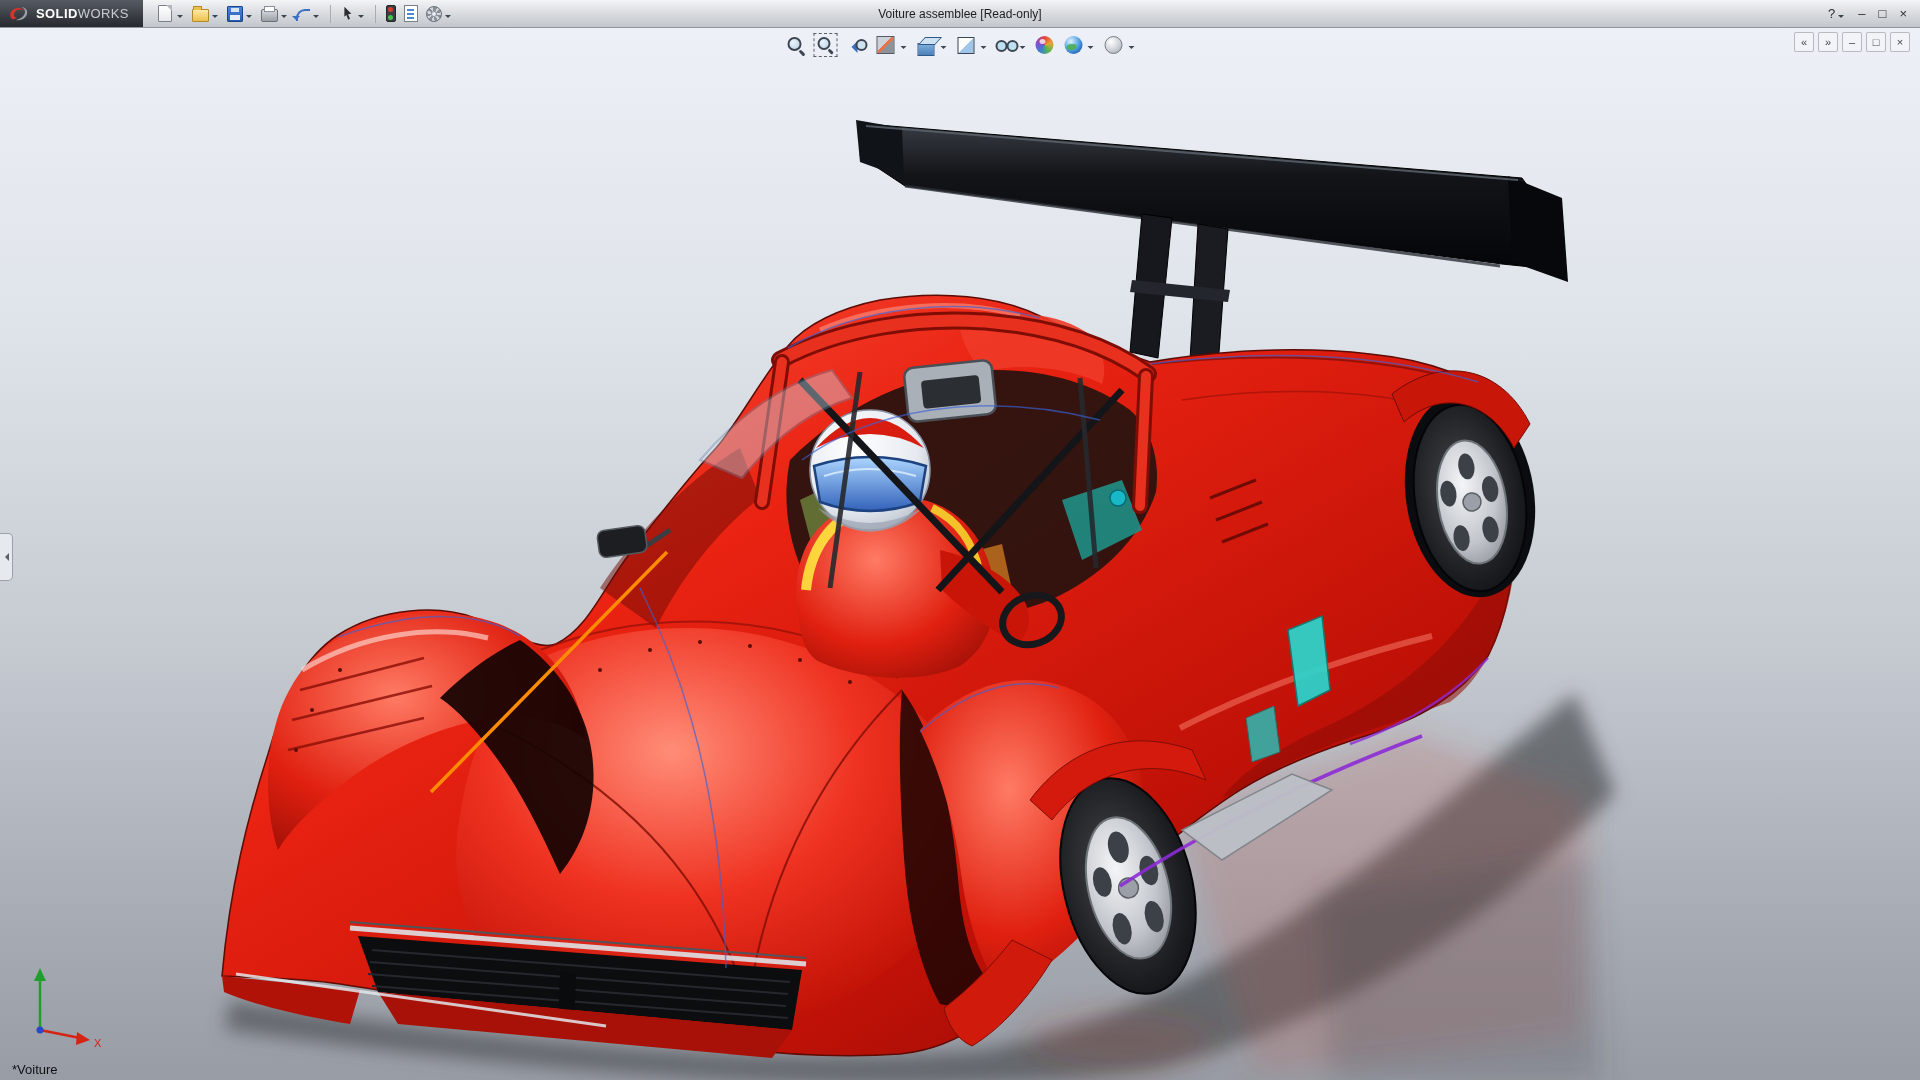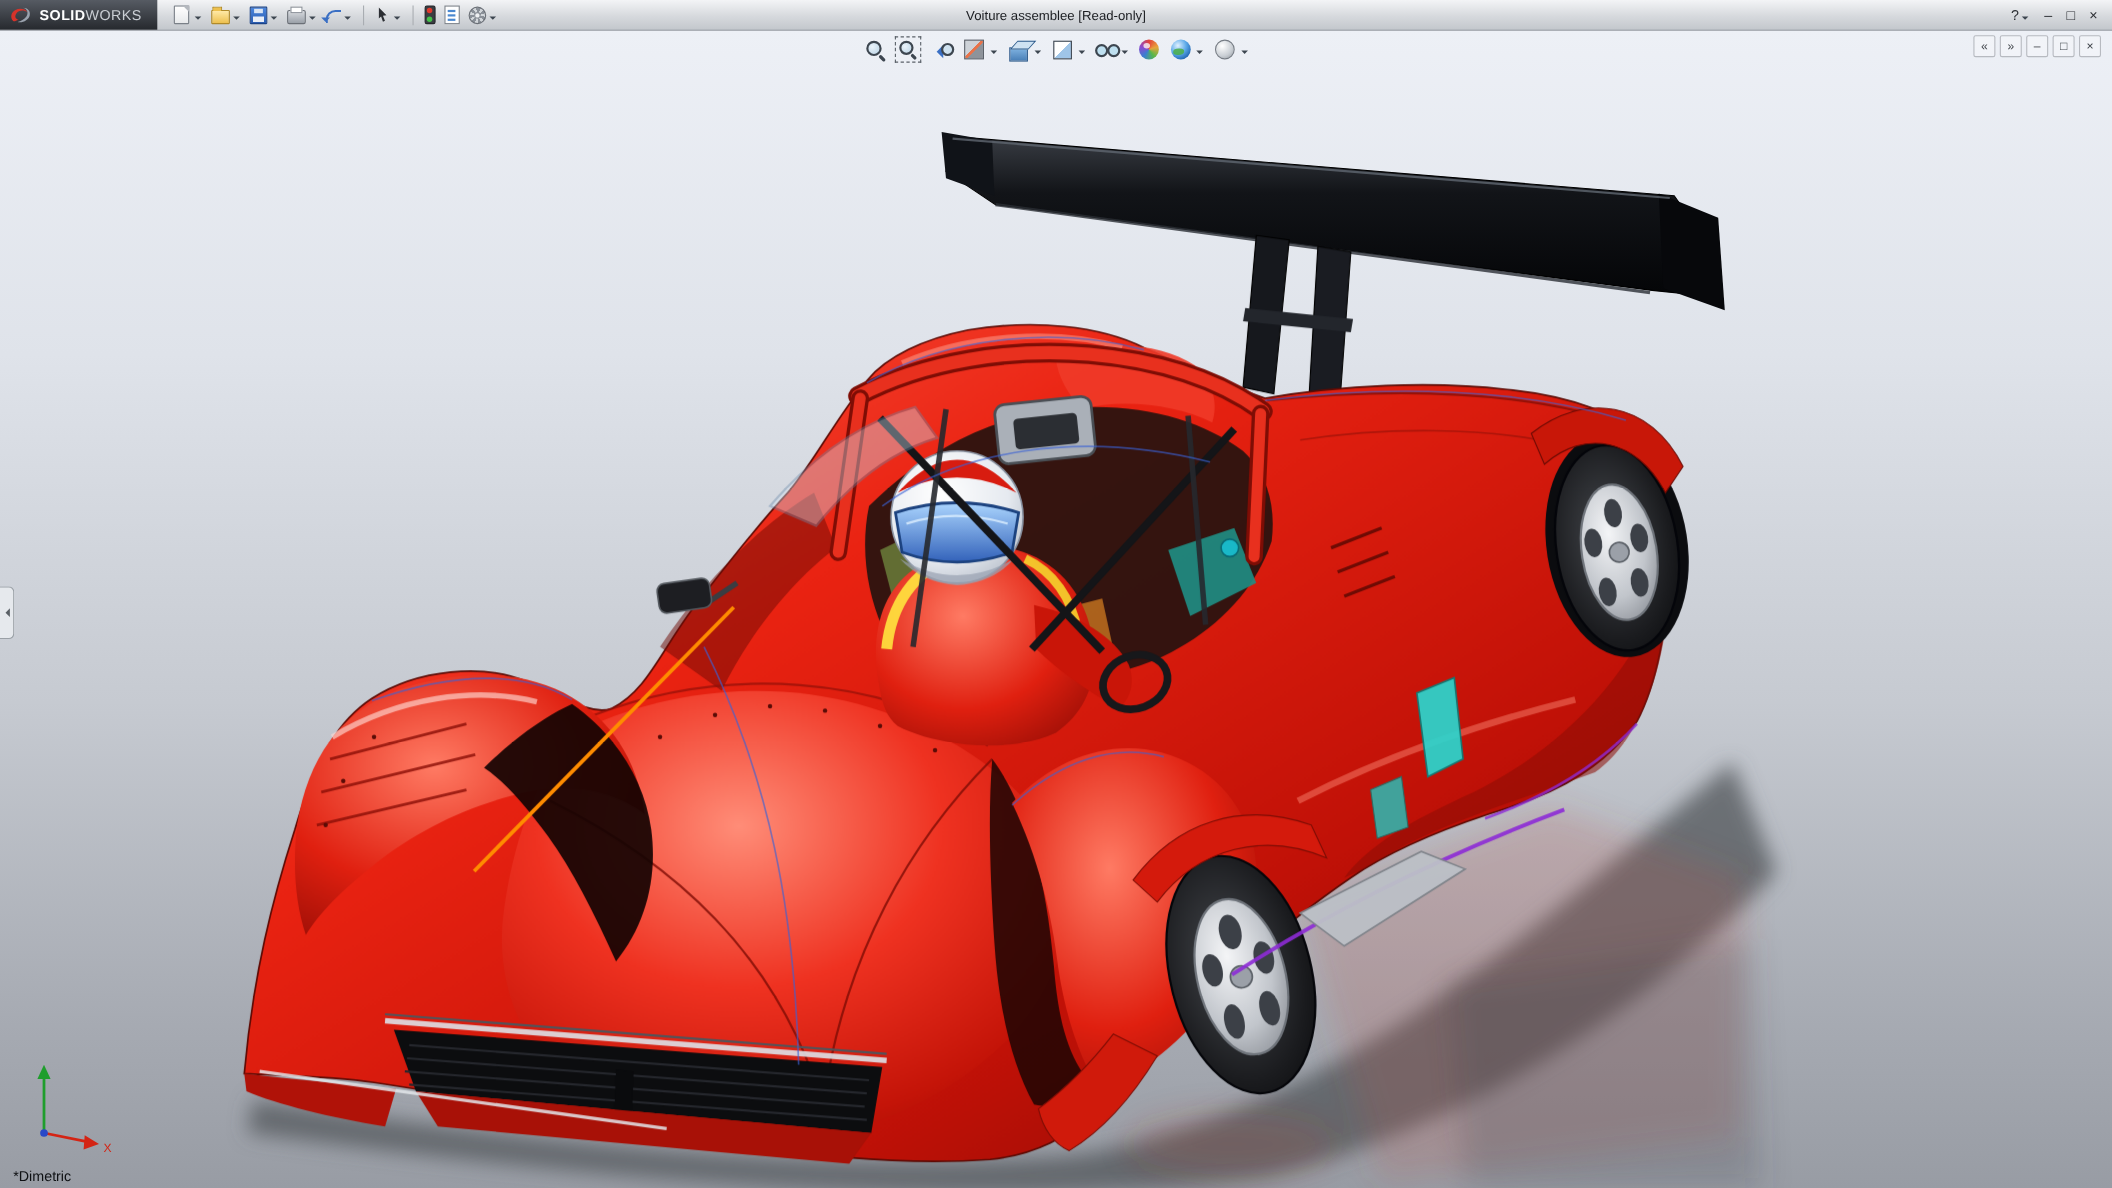--- a/index.html
+++ b/index.html
@@ -450,15 +450,15 @@
 
     <svg class="triad" width="92" height="88" viewBox="0 0 92 88">
       <line x1="22" y1="66" x2="22" y2="14" stroke="#1f9e2c" stroke-width="2.5"></line>
       <polygon points="22,4 16,17 28,17" fill="#1f9e2c"></polygon>
       <line x1="22" y1="66" x2="62" y2="74" stroke="#d42414" stroke-width="2.5"></line>
       <polygon points="72,76 59,68 58,81" fill="#d42414"></polygon>
       <circle cx="22" cy="66" r="3.5" fill="#2848c8"></circle>
       <text x="76" y="83" fill="#d42414" font-size="11" font-family="Liberation Sans, sans-serif">X</text>
     </svg>
 
-    <div class="view-label">*Dimetric</div>
+    <div class="view-label">*Voiture</div>
   </div>
 </div>
 
 </body></html>

